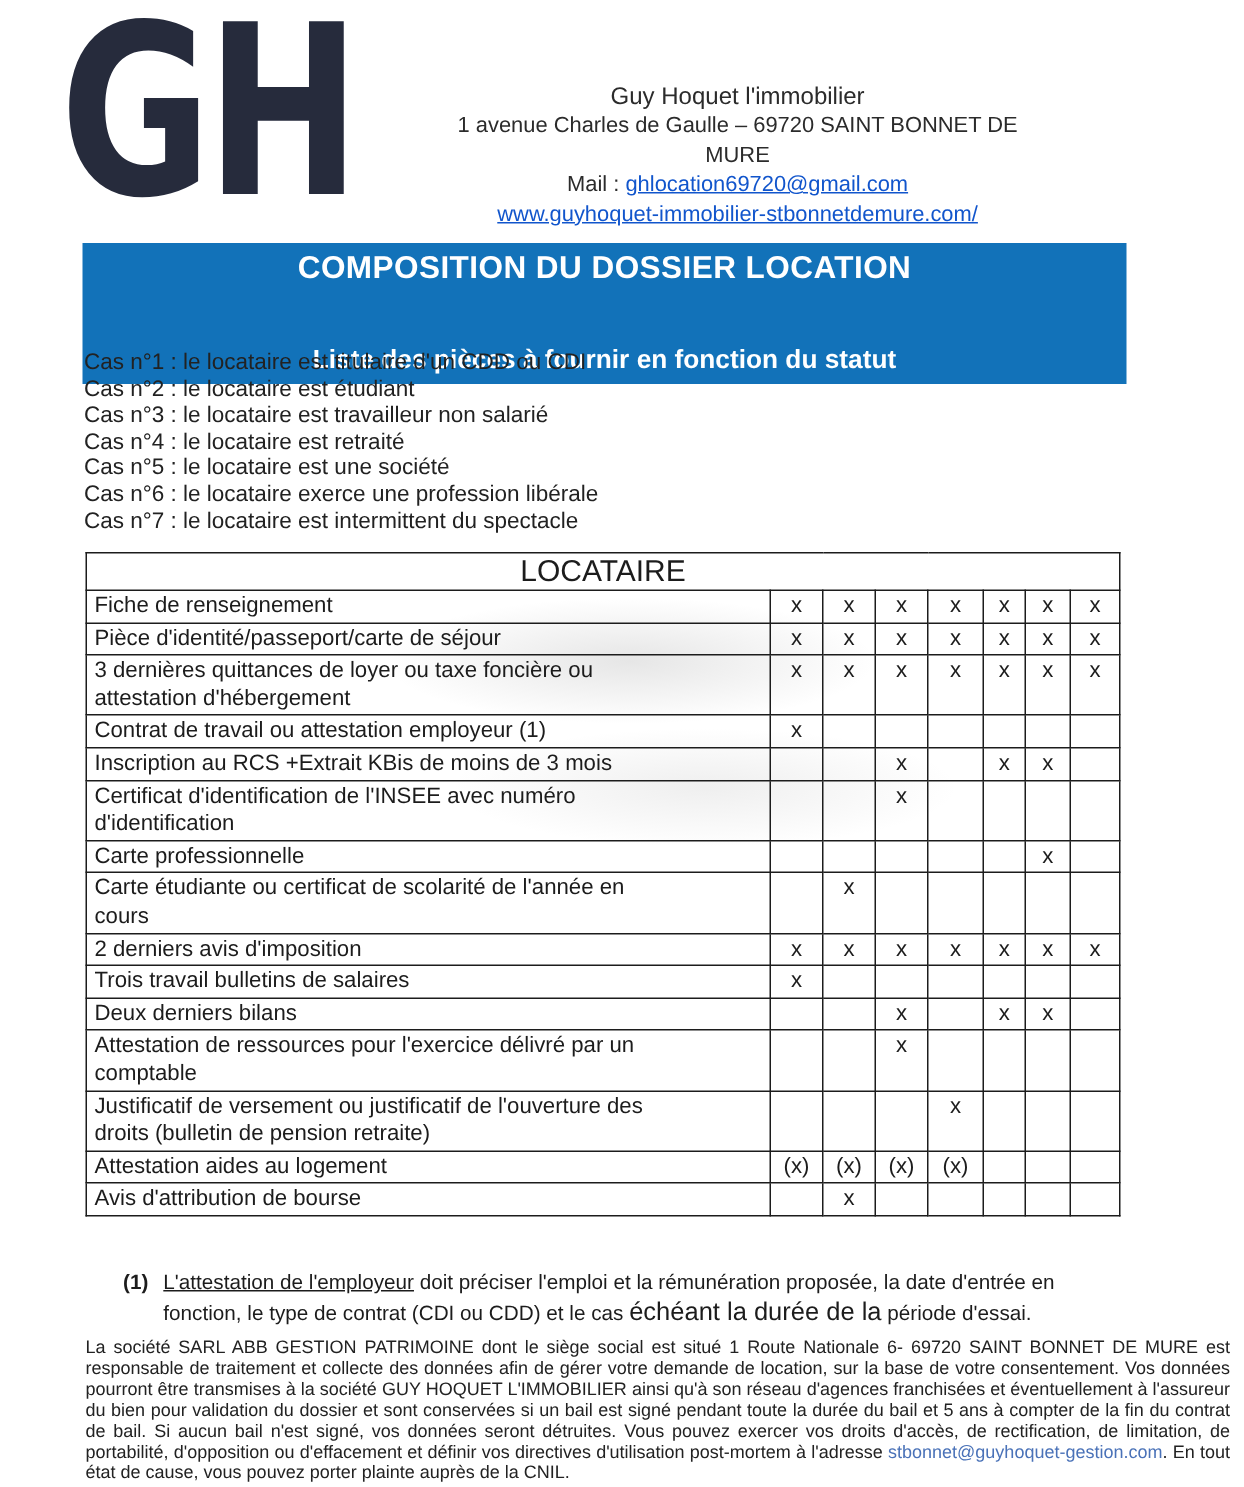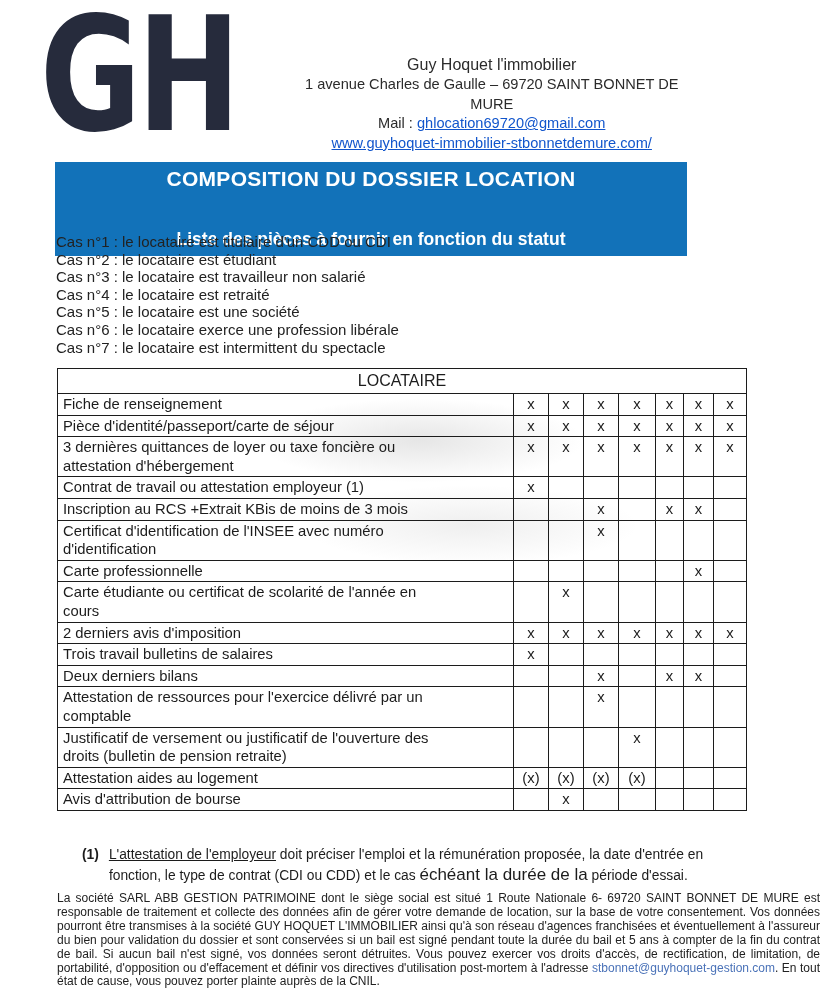--- a/index.html
+++ b/index.html
@@ -16,21 +16,21 @@
     font-size:158px;line-height:122px;letter-spacing:-5px;
     color:#262b3c;transform:scaleX(0.78);transform-origin:left top;
     width:250px;height:126px;
   }
   .contact{margin-left:-8px;margin-top:40px;font-size:14.6px;line-height:19.5px;color:#2b2b2b;text-align:center;}
   .company{font-size:16px;line-height:21px;}
   .addr{white-space:pre-line;}
   .link{color:#1155cc;text-decoration:underline;cursor:pointer;}
   
   .banner{
-    position:absolute;left:55px;top:162px;width:632px;
+    position:absolute;left:55px;top:162px;width:696px;
     background:#1272b9;color:#ffffff;text-align:center;
     padding:4px 0 6px 0;
   }
   .banner-title{font-size:21px;font-weight:bold;line-height:25px;letter-spacing:0.3px;}
   .banner-sub{font-size:17.5px;font-weight:600;line-height:22px;margin-top:37px;}
   
   .cases{position:absolute;left:56px;top:233px;font-size:15px;line-height:17.6px;color:#222;}
   
   .smudge{position:absolute;pointer-events:none;}
   .smudge.s1{left:255px;top:398px;width:330px;height:85px;
@@ -41,21 +41,21 @@
   table.doc-table{
     position:absolute;left:57px;top:368px;
     border-collapse:collapse;table-layout:fixed;
   }
   .doc-table td{
     border:1.5px solid #1c1c1c;
     font-size:14.8px;line-height:18.6px;
     padding:1px 2px 1px 5px;color:#1c1c1c;
     vertical-align:top;overflow:hidden;
   }
-  .doc-table td.group-cell{text-align:center;font-size:16px;font-weight:400;padding:2px 0;line-height:20px;}
+  .doc-table td.group-cell{text-align:center;font-size:20px;font-weight:400;padding:2px 0;line-height:20px;}
   .doc-table td.num-cell,.doc-table td.mark-cell{text-align:center;padding:1px 0;}
   .doc-table td.doc-cell{white-space:pre-line;}
   
   .footnote{position:absolute;left:82px;top:845px;width:648px;display:flex;font-size:13.8px;line-height:19.5px;color:#1c1c1c;}
   .fn-marker{font-weight:bold;margin-right:10px;white-space:nowrap;}
   .fn-text{white-space:pre-line;}
   .fn-text .u{text-decoration:underline;}
   .fn-text .sm{font-size:17px;}
   
   .legal{

